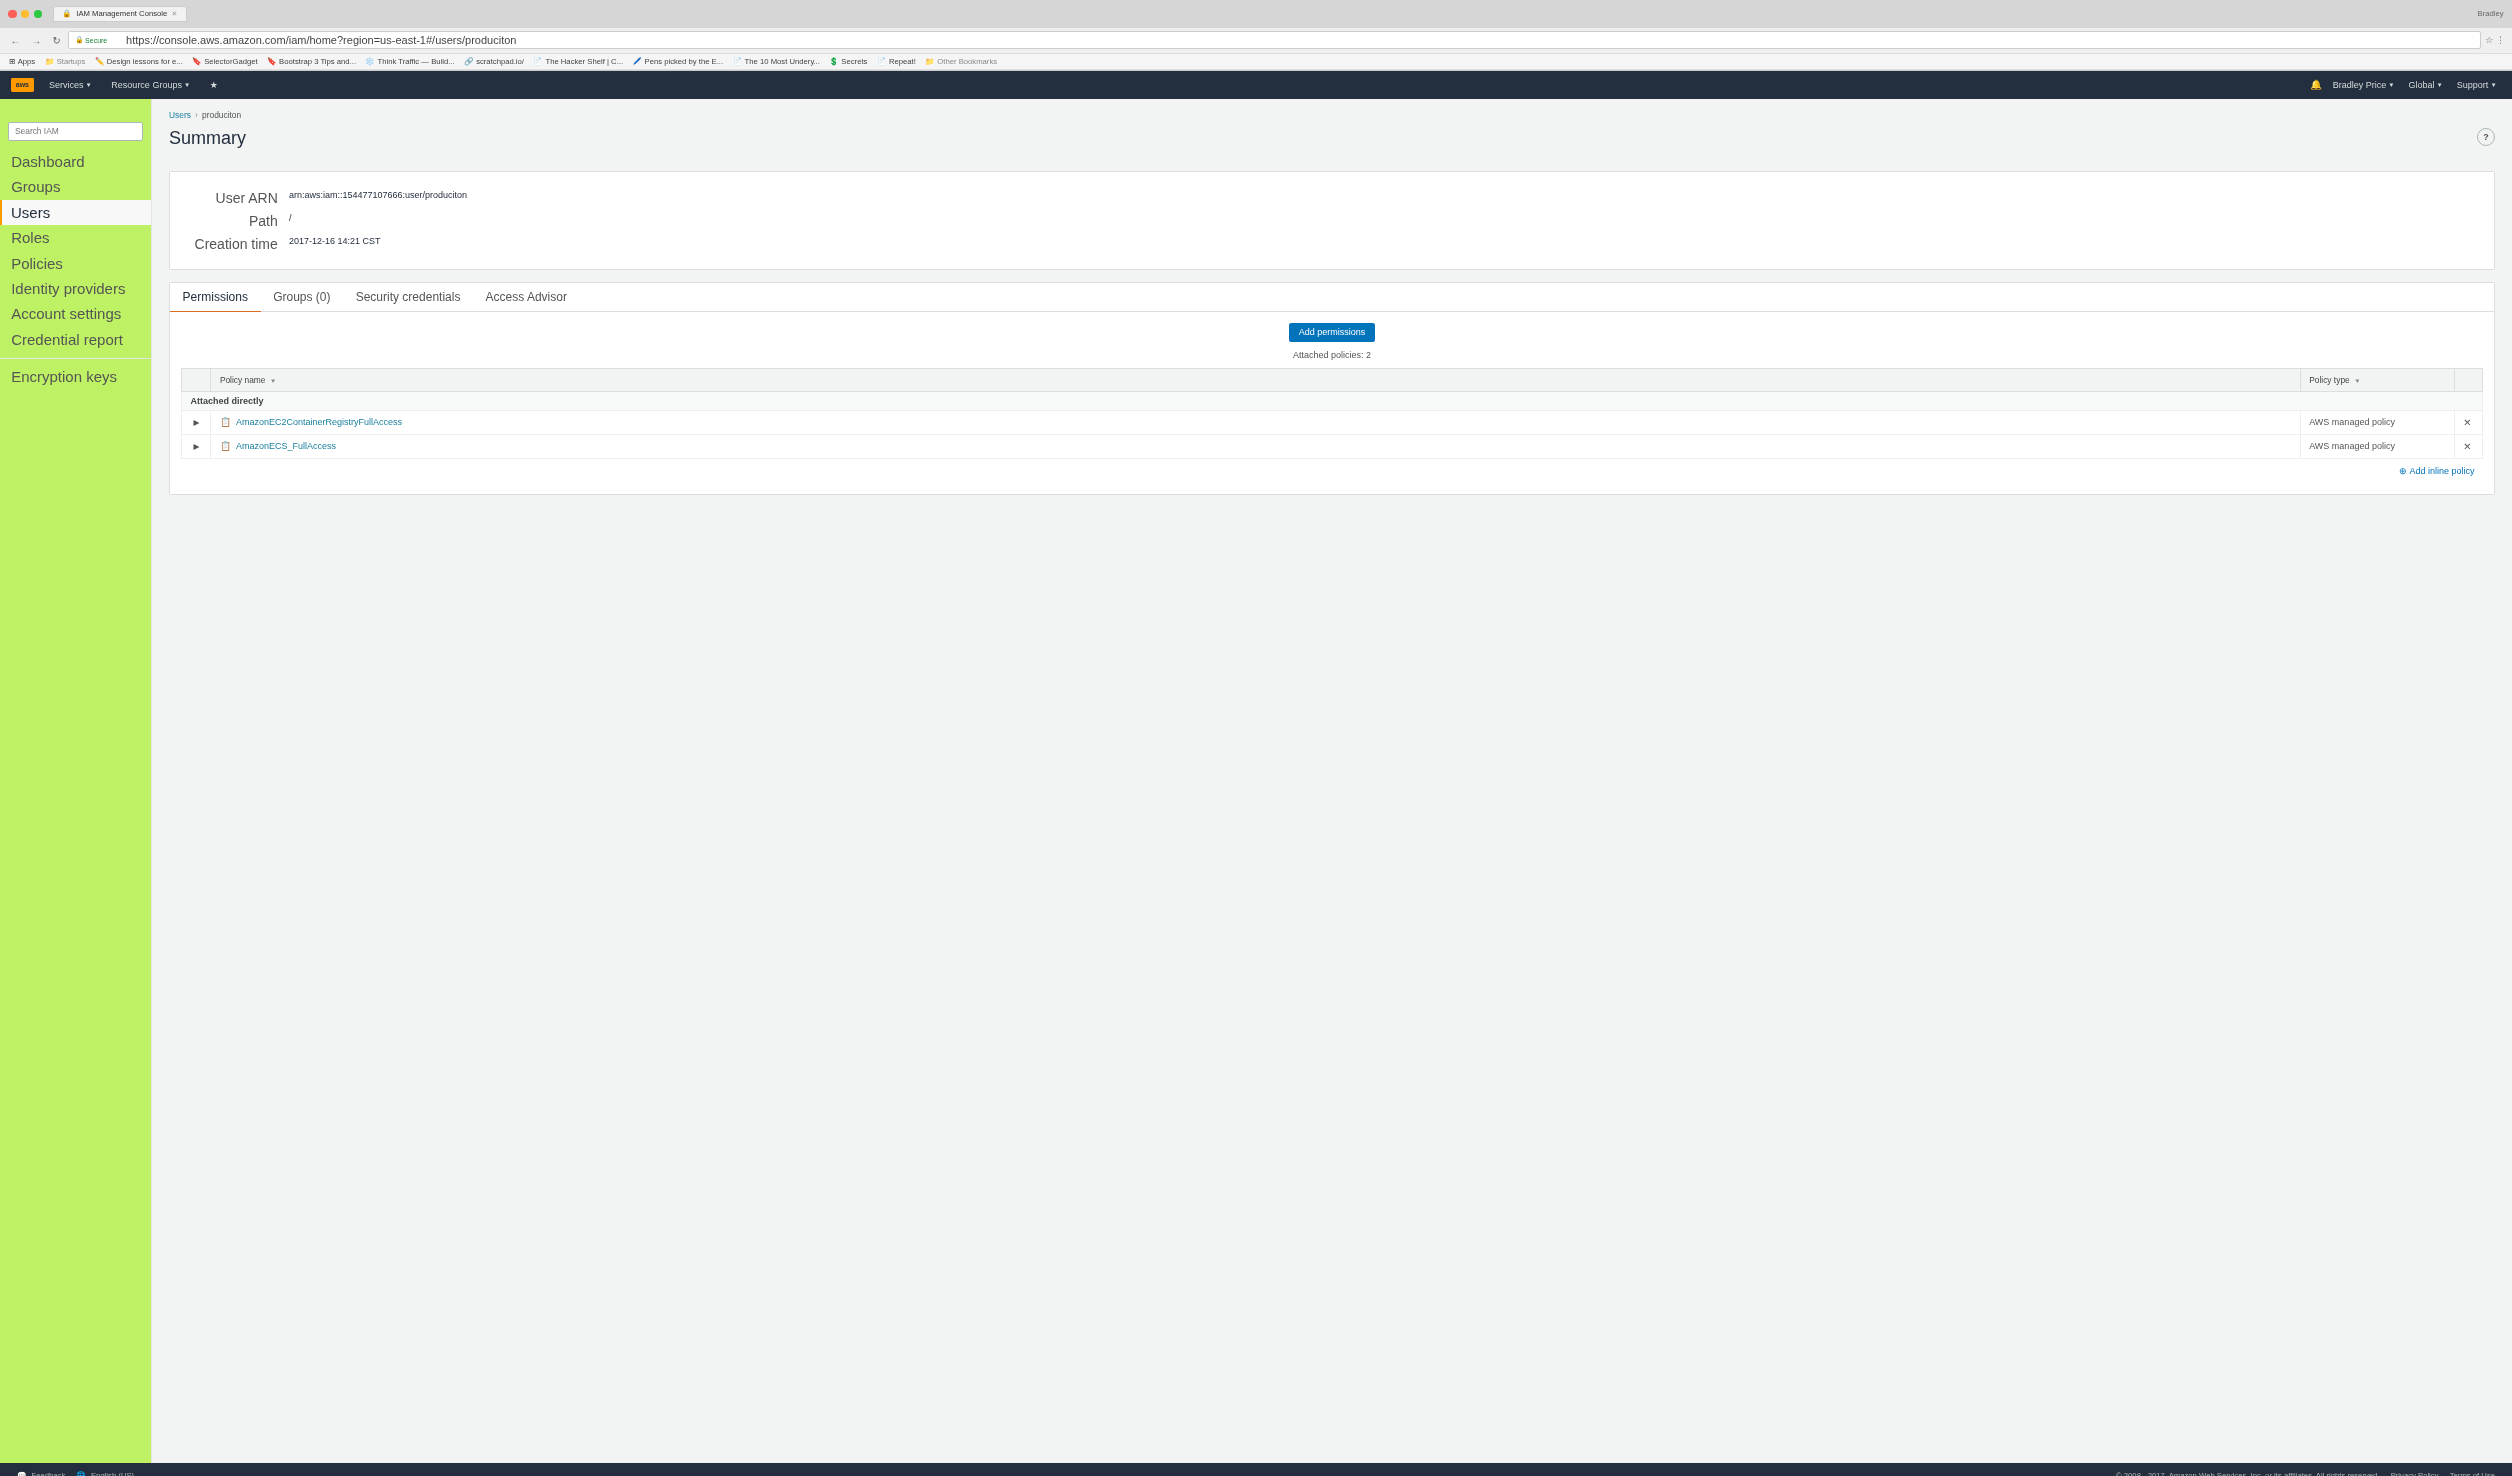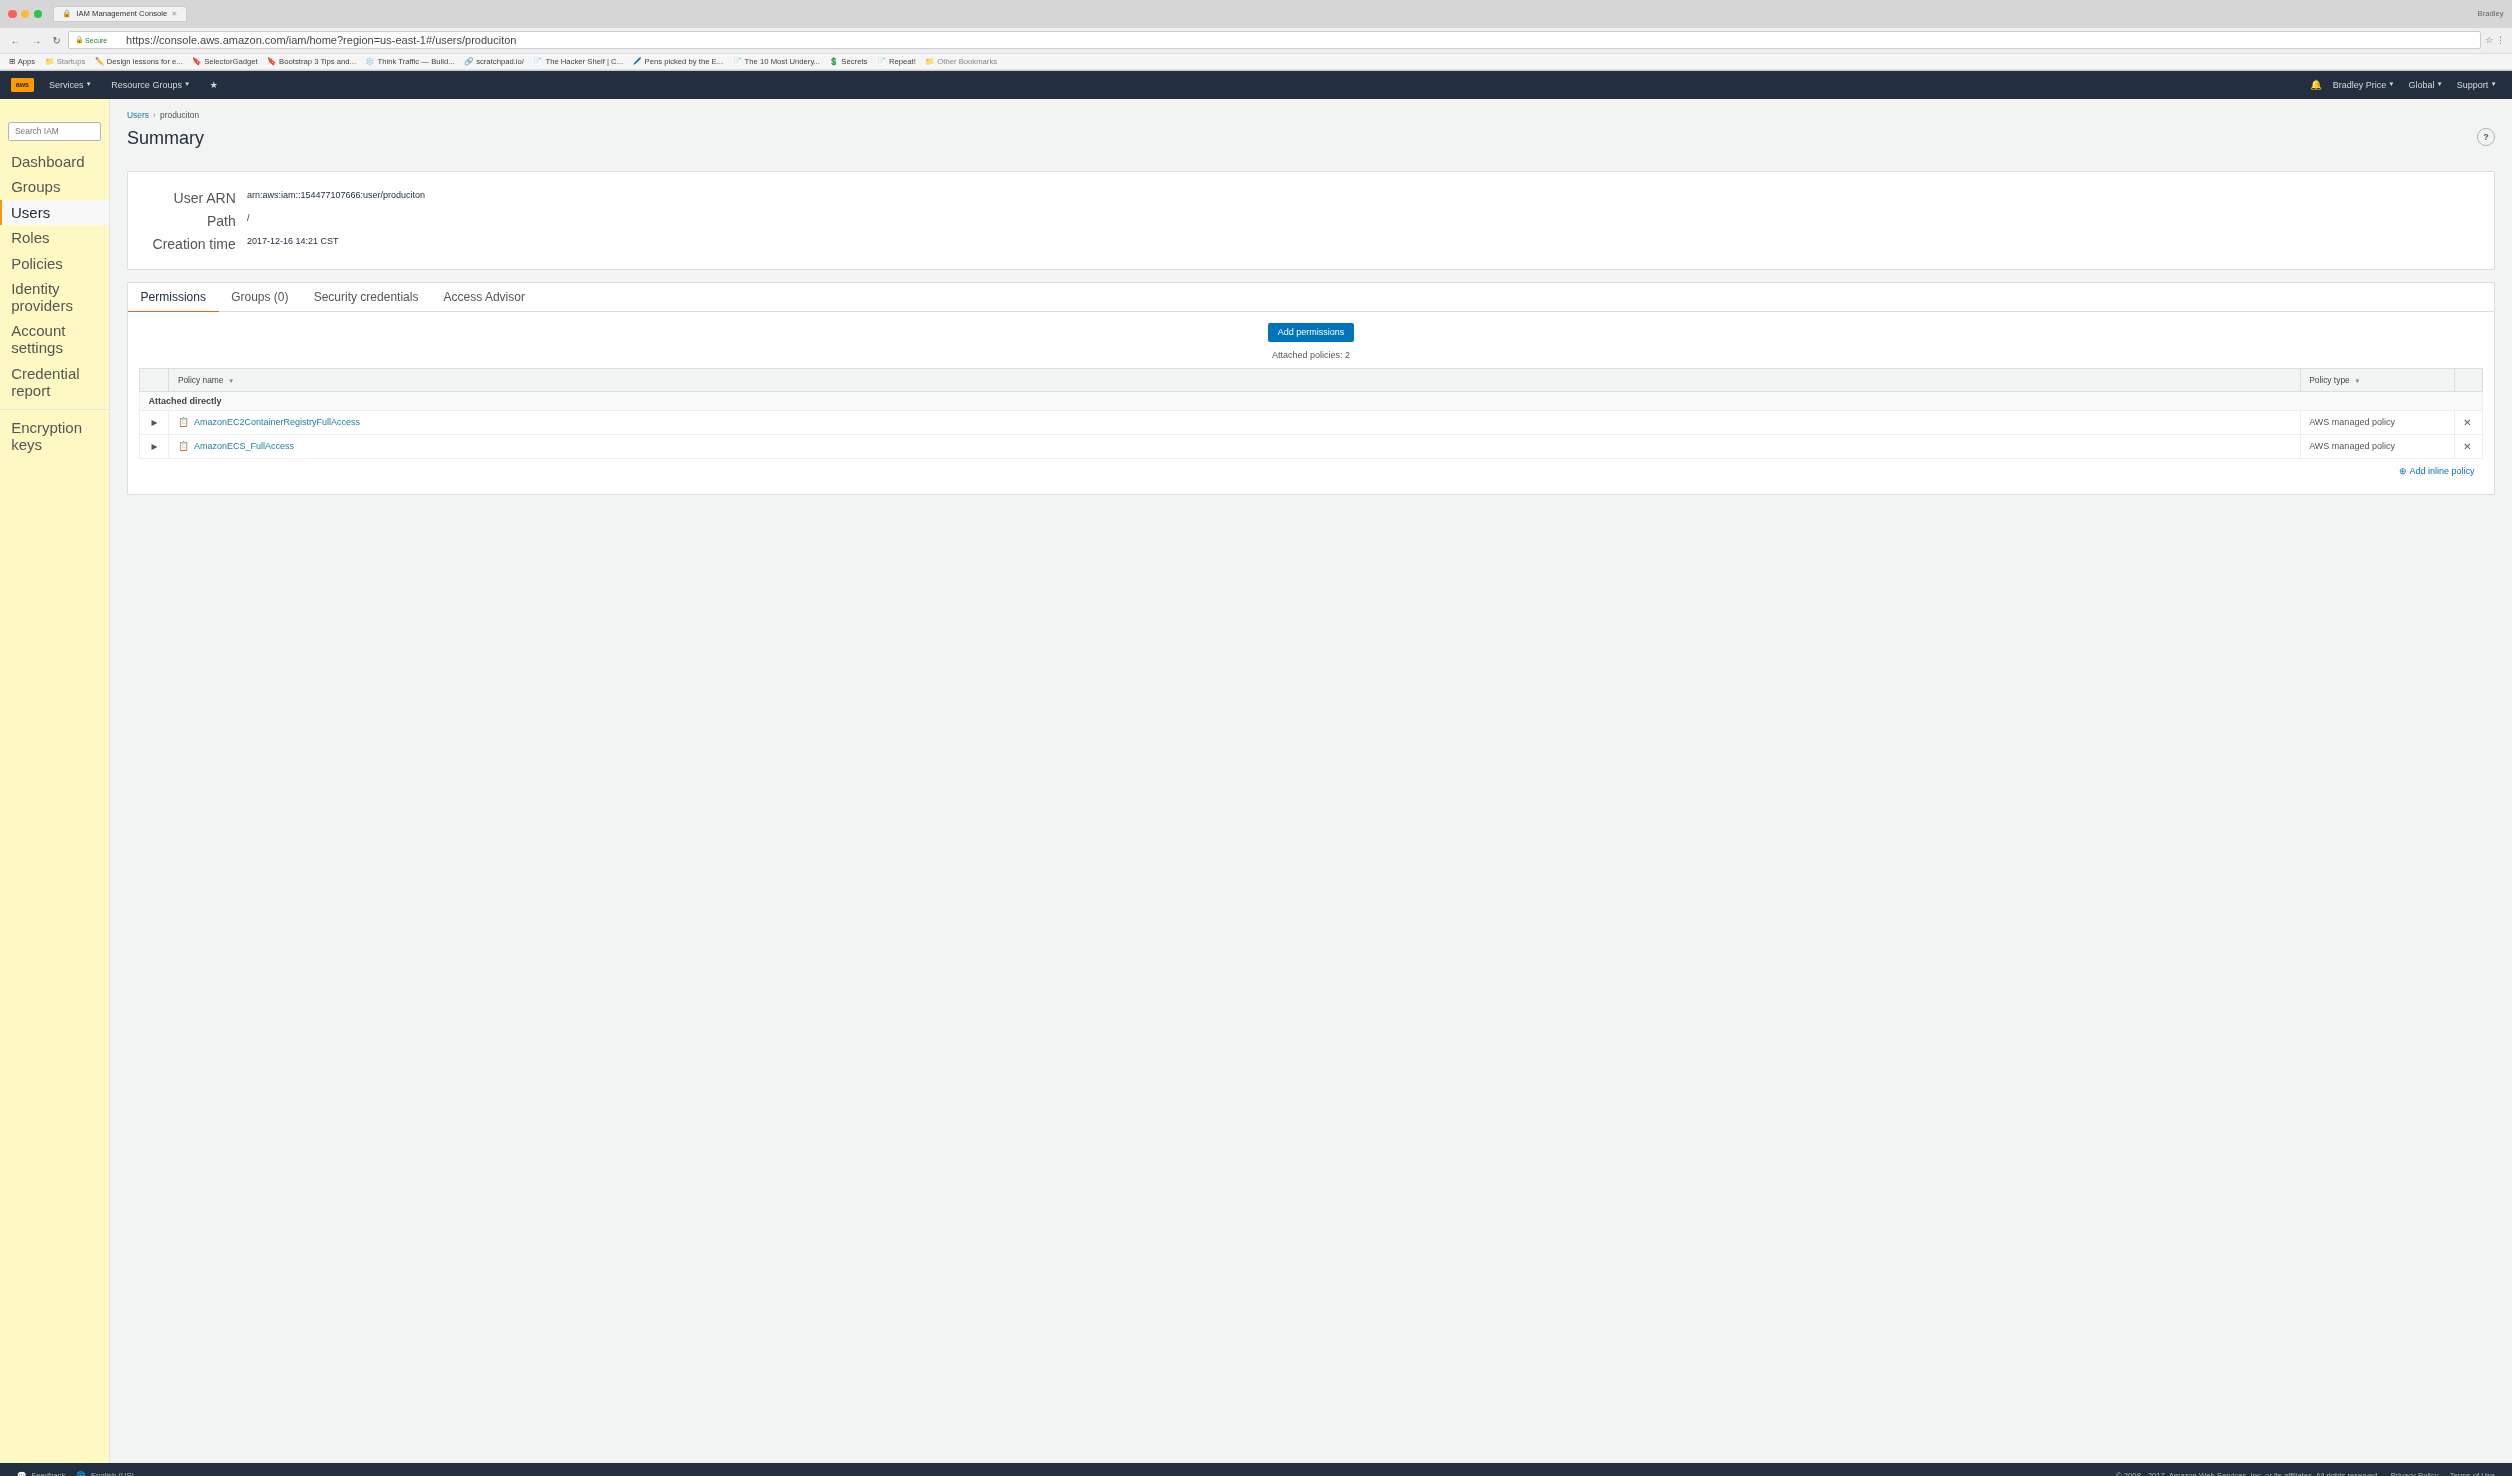--- a/index.html
+++ b/index.html
@@ -25,31 +25,31 @@
     .nav-icon { font-size: 9px; color: #666; cursor: pointer; }
     .bookmarks-bar { background: #f5f5f5; padding: 2.1px 7px; display: flex; align-items: center; gap: 5.6px; border-bottom: 0.7px solid #e0e0e0; font-size: 7.7px; overflow: hidden; white-space: nowrap; }
     .bookmark-item { color: #444; cursor: pointer; display: flex; align-items: center; gap: 2.1px; padding: 0.7px 2.1px; border-radius: 1.4px; }
     .bm-folder { color: #888; }
 
     
     .aws-topnav { background: #232f3e; color: white; padding: 0 11.2px; display: flex; align-items: center; height: 28px; gap: 11.2px; }
     .aws-logo { display: flex; align-items: center; gap: 2.8px; }
     .aws-logo-box { background: #ff9900; width: 22.4px; height: 14px; display: flex; align-items: center; justify-content: center; border-radius: 1.4px; }
     .aws-logo-text { font-size: 7px; font-weight: bold; color: #232f3e; }
-    .topnav-item { color: #d5dbdb; font-size: 9px; cursor: pointer; padding: 2.8px 4.2px; display: flex; align-items: flex-start; gap: 2.1px; }
+    .topnav-item { color: #d5dbdb; font-size: 9px; cursor: pointer; padding: 2.8px 4.2px; display: flex; align-items: center; gap: 2.1px; }
     .topnav-sep { flex: 1; }
     .topnav-right { display: flex; align-items: center; gap: 5.6px; }
     .bell-icon { color: #d5dbdb; font-size: 9.8px; cursor: pointer; }
     .chevron-down { font-size: 6.3px; }
 
     
     .page-layout { display: flex; min-height: calc(100vh - 112px); }
 
     
-    .sidebar { width: 110px; background: #fef9c3; border-right: 0.7px solid #e5e5e5; padding-top: 23px; flex-shrink: 0; }
+    .sidebar { width: 152px; background: #bef264; border-right: 0.7px solid #e5e5e5; padding-top: 23px; flex-shrink: 0; }
     .sidebar-search { margin: 0 8.4px 8.4px; }
     .sidebar-search input { width: 100%; padding: 3.5px 5.6px; border: 0.7px solid #aab7b8; border-radius: 2.1px; font-size: 8.4px; color: #555; }
     .sidebar-nav { list-style: none; }
     .sidebar-nav li { padding: 4.2px 11.2px; cursor: pointer; color: #555; font-size: 15px; }
     .sidebar-nav li.active { border-left: 2.1px solid #ff9900; color: #232f3e; font-weight: 500; padding-left: 9px; background: #f8f8f8; }
     .sidebar-divider { height: 0.7px; background: #e5e5e5; margin: 5.6px 0; }
 
     
     .main-content { flex: 1; padding: 11.2px 17px; background: #f2f3f3; }
     .breadcrumb { display: flex; align-items: center; gap: 4.2px; font-size: 8.4px; color: #555; margin-bottom: 8.4px; }

